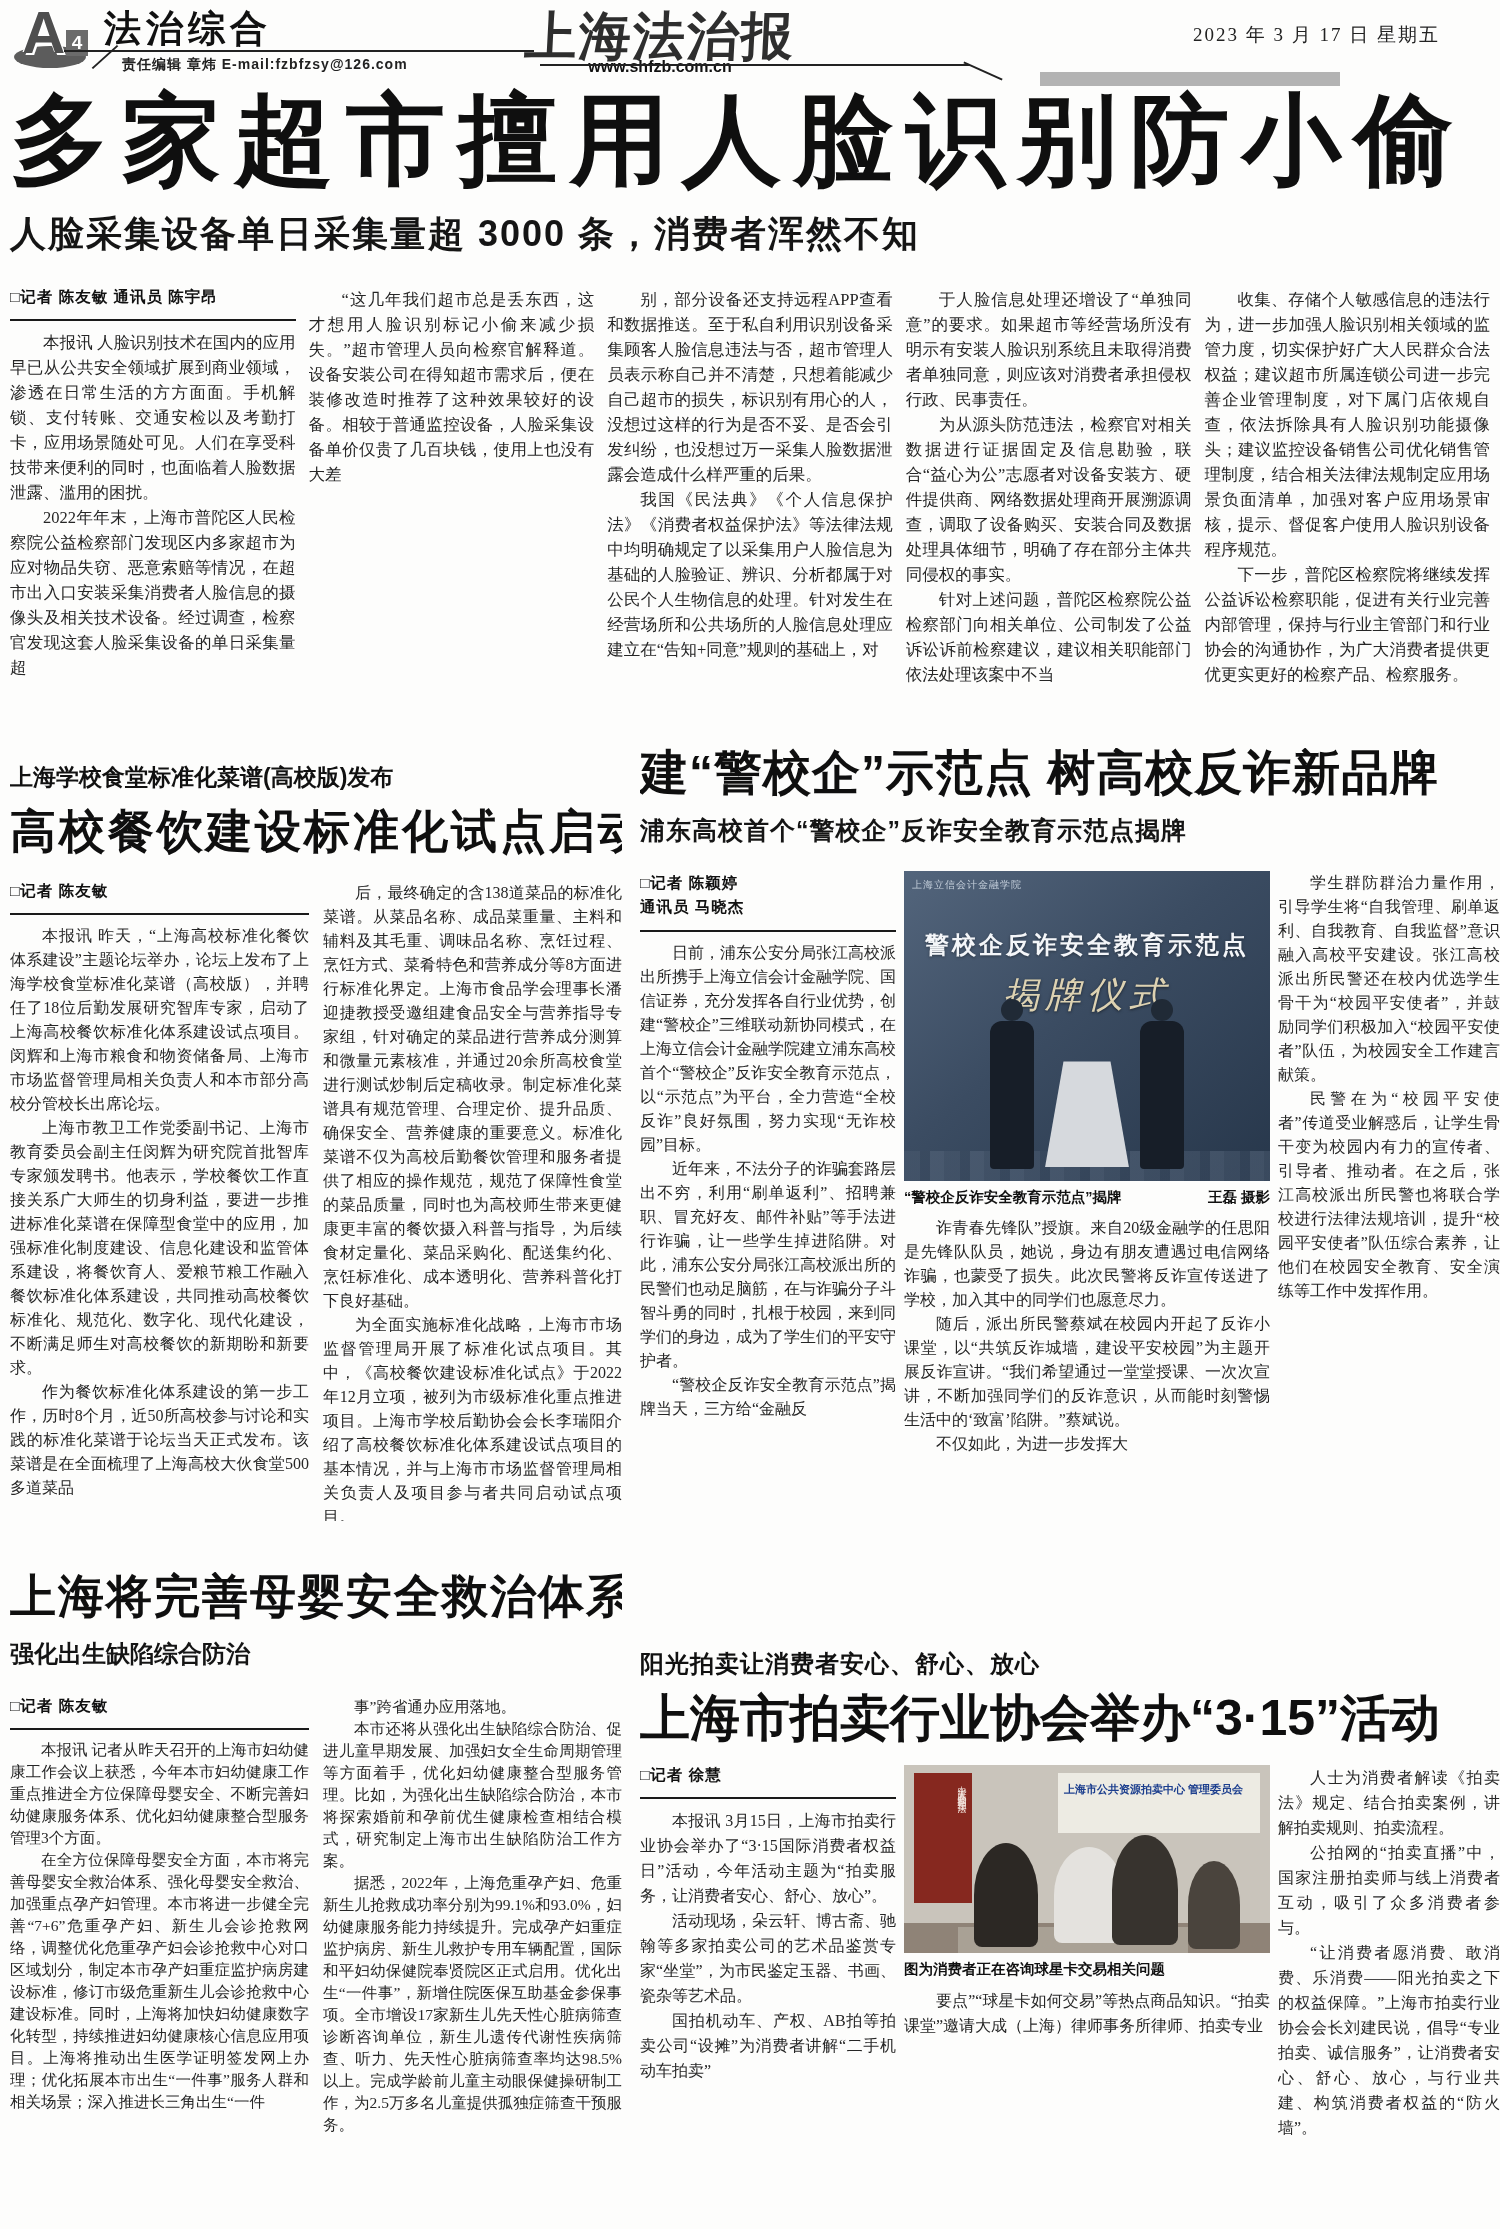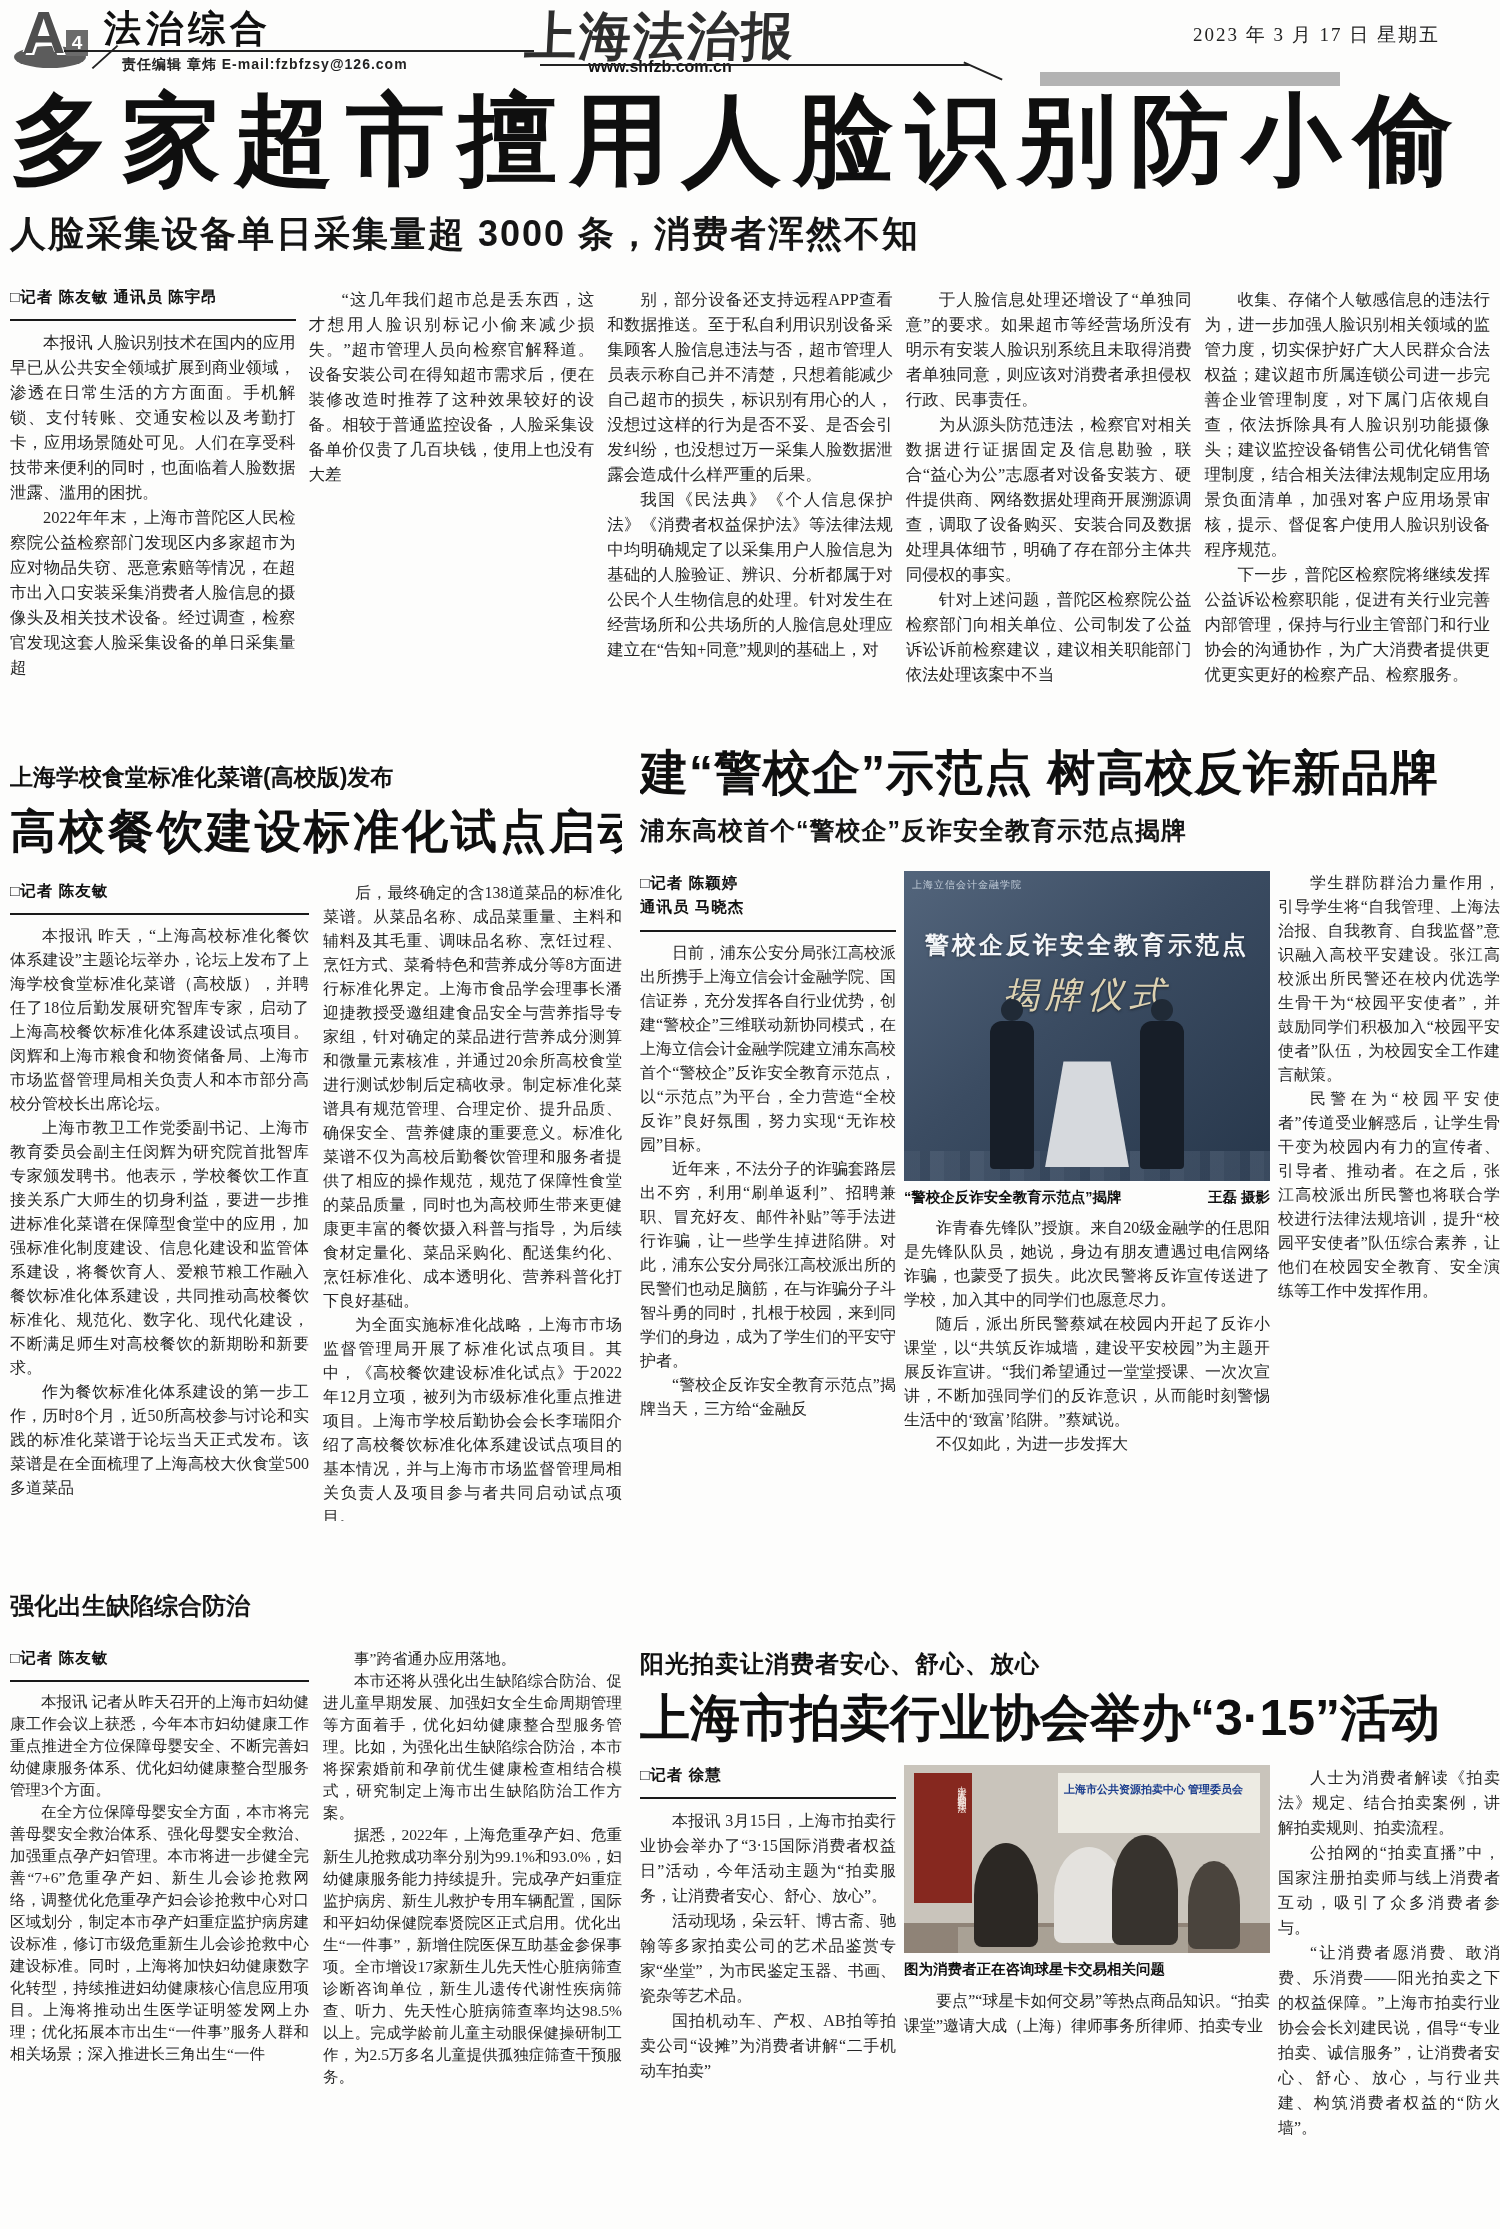--- a/index.html
+++ b/index.html
@@ -195,27 +195,28 @@
           <span>“警校企反诈安全教育示范点”揭牌</span>
           <span>王磊 摄影</span>
         </div>
         <div class="body">
             <p>诈青春先锋队”授旗。来自20级金融学的任思阳是先锋队队员，她说，身边有朋友遭遇过电信网络诈骗，也蒙受了损失。此次民警将反诈宣传送进了学校，加入其中的同学们也愿意尽力。</p>
             <p>随后，派出所民警蔡斌在校园内开起了反诈小课堂，以“共筑反诈城墙，建设平安校园”为主题开展反诈宣讲。“我们希望通过一堂堂授课、一次次宣讲，不断加强同学们的反诈意识，从而能时刻警惕生活中的‘致富’陷阱。”蔡斌说。</p>
             <p>不仅如此，为进一步发挥大</p>
           </div>
       </div>
       <div class="col body">
-          <p>学生群防群治力量作用，引导学生将“自我管理、上海法治报、自我教育、自我监督”意识融入高校平安建设。张江高校派出所民警还在校内优选学生骨干为“校园平安使者”，并鼓励同学们积极加入“校园平安使者”队伍，为校园安全工作建言献策。</p>
+          <p>学生群防群治力量作用，引导学生将“自我管理、刷单返利、自我教育、自我监督”意识融入高校平安建设。张江高校派出所民警还在校内优选学生骨干为“校园平安使者”，并鼓励同学们积极加入“校园平安使者”队伍，为校园安全工作建言献策。</p>
           <p>民警在为“校园平安使者”传道受业解惑后，让学生骨干变为校园内有力的宣传者、引导者、推动者。在之后，张江高校派出所民警也将联合学校进行法律法规培训，提升“校园平安使者”队伍综合素养，让他们在校园安全教育、安全演练等工作中发挥作用。</p>
         </div>
     </div>
   </div>
 
   <div class="art maternal">
+    <div class="headline">上海将完善母婴安全救治体系</div>
     <div class="subhead">强化出生缺陷综合防治</div>
     <div class="cols">
       <div class="col">
         <div class="byline">□记者 陈友敏</div>
         <div class="body">
             <p>本报讯 记者从昨天召开的上海市妇幼健康工作会议上获悉，今年本市妇幼健康工作重点推进全方位保障母婴安全、不断完善妇幼健康服务体系、优化妇幼健康整合型服务管理3个方面。</p>
             <p>在全方位保障母婴安全方面，本市将完善母婴安全救治体系、强化母婴安全救治、加强重点孕产妇管理。本市将进一步健全完善“7+6”危重孕产妇、新生儿会诊抢救网络，调整优化危重孕产妇会诊抢救中心对口区域划分，制定本市孕产妇重症监护病房建设标准，修订市级危重新生儿会诊抢救中心建设标准。同时，上海将加快妇幼健康数字化转型，持续推进妇幼健康核心信息应用项目。上海将推动出生医学证明签发网上办理；优化拓展本市出生“一件事”服务人群和相关场景；深入推进长三角出生“一件</p>
           </div>
       </div>
       <div class="col body">

